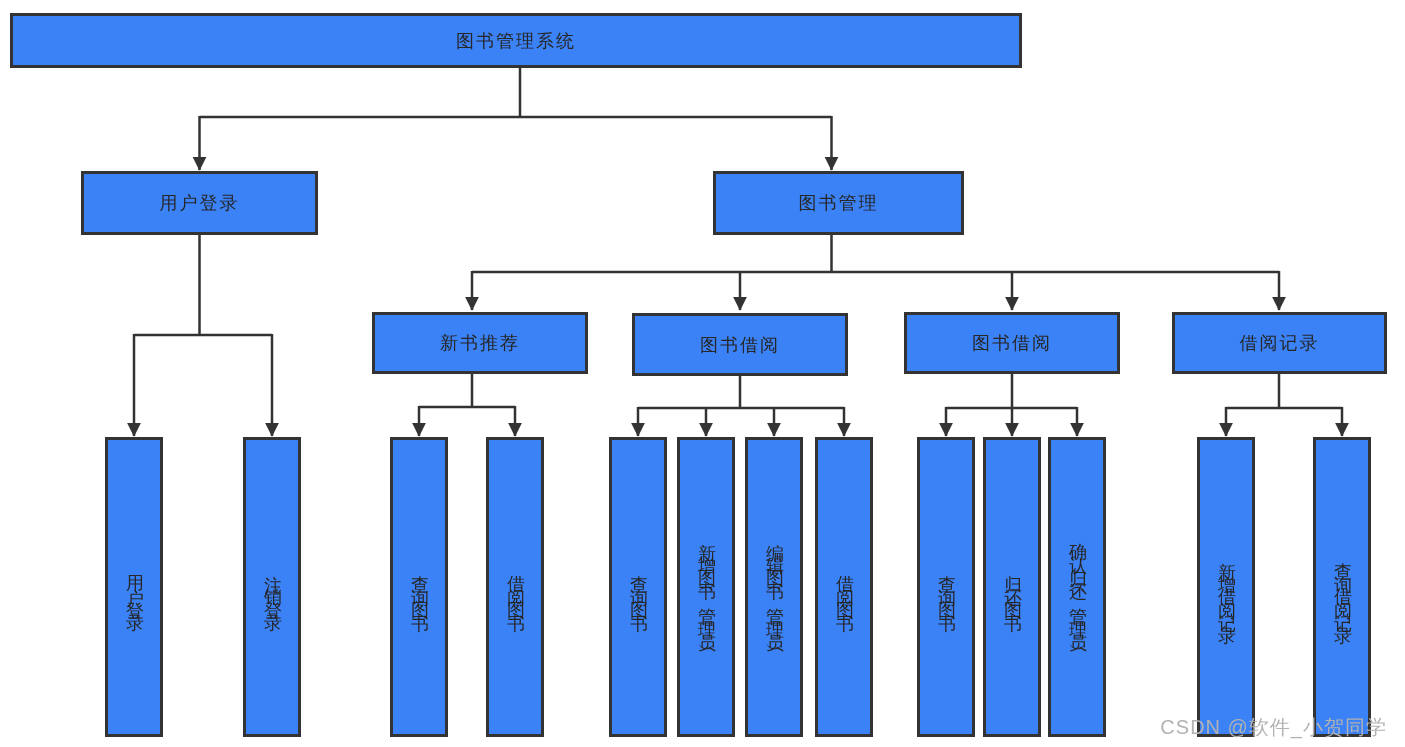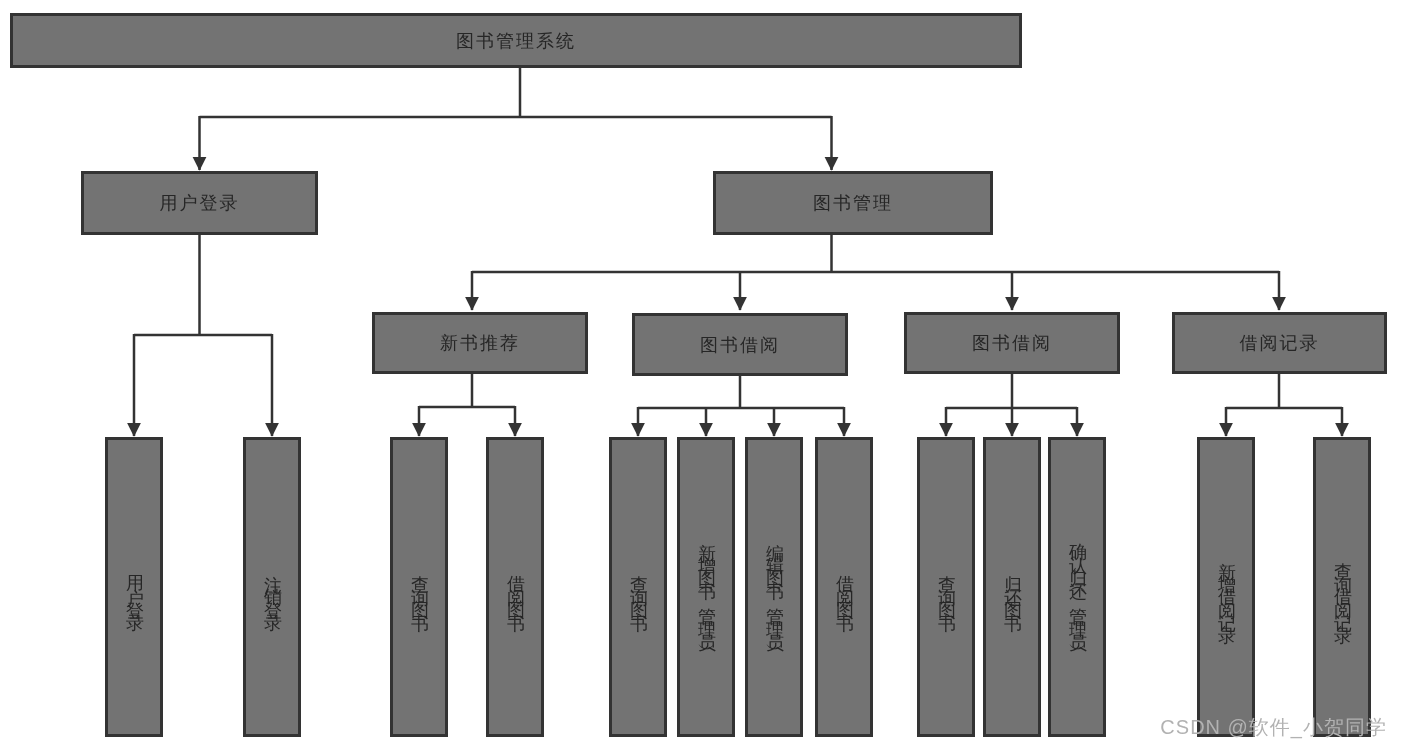--- a/index.html
+++ b/index.html
@@ -14,21 +14,21 @@
     width:1405px;height:747px;
     background:var(--bg);
     font-family:"Liberation Sans","DejaVu Sans",sans-serif;
     color:var(--text);
     overflow:hidden;
   }
   svg.wires{position:absolute;left:0;top:0;}
   .box{
     position:absolute;
     border:3px solid var(--line);
-    background:#737373;
+    background:#3b82f6;
     box-sizing:border-box;
     display:flex;
     align-items:center;
     justify-content:center;
   }
   .box.h span{
     font-size:18px;
     letter-spacing:2px;
     white-space:nowrap;
   }
@@ -99,21 +99,21 @@
     </g>
   </svg>
 
   <div class="box h" style="left:10px;top:13px;width:1012px;height:55px;">
     <span>图书管理系统</span>
   </div>
 
   <div class="box h" style="left:81px;top:171px;width:237px;height:64px;">
     <span>用户登录</span>
   </div>
-  <div class="box h" style="left:713px;top:171px;width:280px;height:64px;">
+  <div class="box h" style="left:713px;top:171px;width:251px;height:64px;">
     <span>图书管理</span>
   </div>
 
   <div class="box h" style="left:372px;top:312px;width:216px;height:62px;">
     <span>新书推荐</span>
   </div>
   <div class="box h" style="left:632px;top:313px;width:216px;height:63px;">
     <span>图书借阅</span>
   </div>
   <div class="box h" style="left:904px;top:312px;width:216px;height:62px;">

